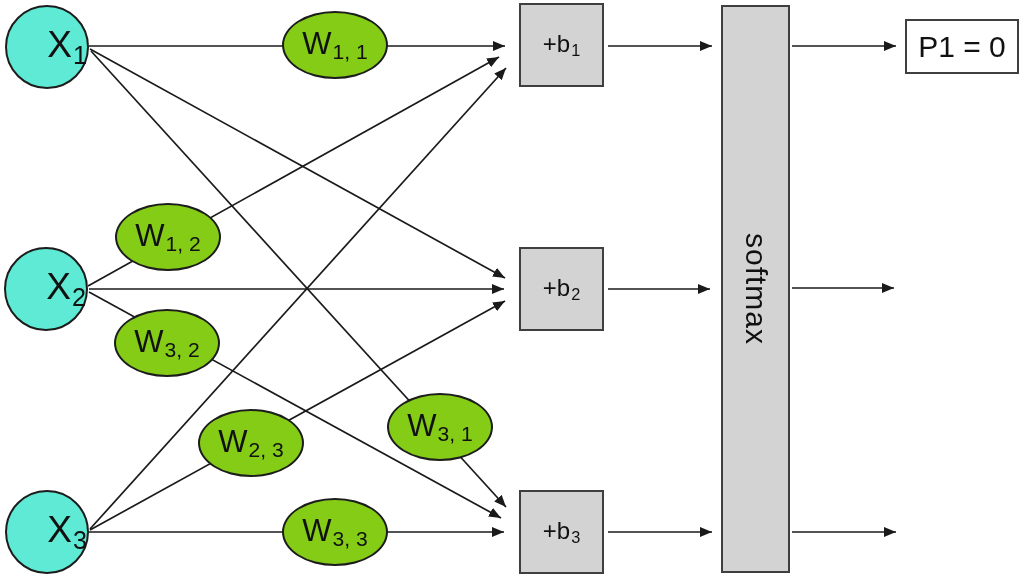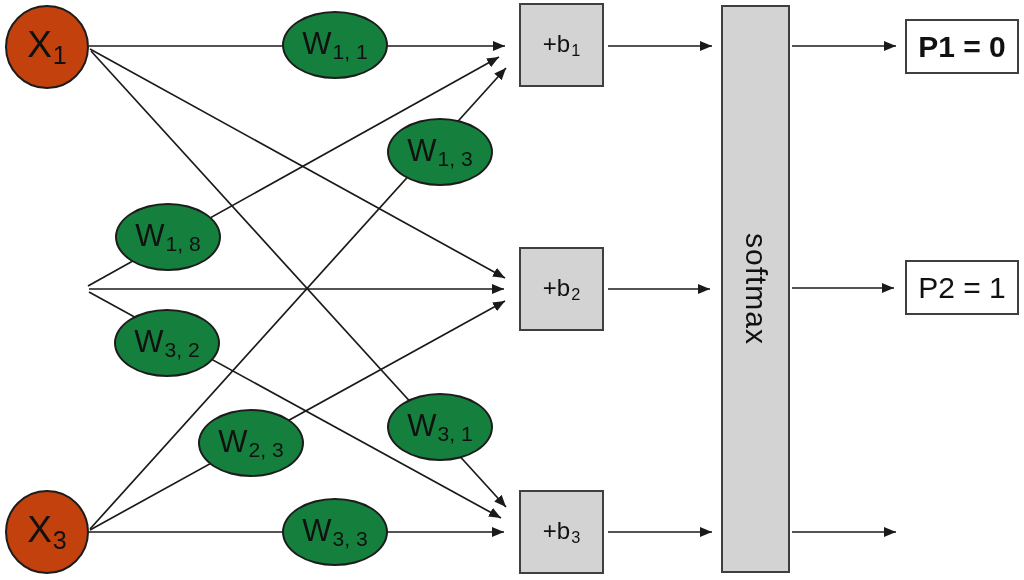--- a/index.html
+++ b/index.html
@@ -13,26 +13,27 @@
   #wires{position:absolute;left:0;top:0;width:1024px;height:580px;}
   .node{
     position:absolute;
     display:flex;align-items:center;justify-content:center;
     box-sizing:border-box;
     color:#111;
     text-align:center;
   }
   .input-circle{
     width:84px;height:84px;border-radius:50%;
-    background:#c2410c;border:2px solid #1c1c1c;
+    background:#5eead4;border:2px solid #1c1c1c;
     font-size:37px;
+    justify-content:flex-end;
   }
   .weight-ellipse{
     width:106px;height:68px;border-radius:50%;
-    background:#15803d;border:2px solid #1c1c1c;
+    background:#84cc16;border:2px solid #1c1c1c;
     font-size:31px;
     text-align:right;
   }
   .bias-box{
     width:85px;height:84px;
     background:#d3d3d3;border:2px solid #3f3f3f;
     font-size:24px;
   }
   .softmax-box{
     width:69px;height:568px;
@@ -82,32 +83,32 @@
     <line x1="608" y1="532" x2="712" y2="532" marker-end="url(#arrow)"></line>
 
     <line x1="792" y1="46" x2="896" y2="46" marker-end="url(#arrow)"></line>
     <line x1="792" y1="288" x2="894" y2="288" marker-end="url(#arrow)"></line>
     <line x1="792" y1="532" x2="896" y2="532" marker-end="url(#arrow)"></line>
   </svg>
 
   <div class="node input-circle" style="left:5px;top:5px;">
     <span><span>X</span><sub class="sub">1</sub></span>
   </div>
+  <div class="node input-circle" style="left:4px;top:247px;">
+    <span><span>X</span><sub class="sub">2</sub></span>
+  </div>
   <div class="node input-circle" style="left:5px;top:490px;">
     <span><span>X</span><sub class="sub">3</sub></span>
   </div>
 
   <div class="node weight-ellipse" style="left:282px;top:11px;">
     <span><span>W</span><sub class="sub">1, 1</sub></span>
   </div>
-  <div class="node weight-ellipse" style="left:387px;top:118px;">
-    <span><span>W</span><sub class="sub">1, 3</sub></span>
-  </div>
   <div class="node weight-ellipse" style="left:115px;top:203px;">
-    <span><span>W</span><sub class="sub">1, 8</sub></span>
+    <span><span>W</span><sub class="sub">1, 2</sub></span>
   </div>
   <div class="node weight-ellipse" style="left:114px;top:309px;">
     <span><span>W</span><sub class="sub">3, 2</sub></span>
   </div>
   <div class="node weight-ellipse" style="left:387px;top:393px;">
     <span><span>W</span><sub class="sub">3, 1</sub></span>
   </div>
   <div class="node weight-ellipse" style="left:198px;top:409px;">
     <span><span>W</span><sub class="sub">2, 3</sub></span>
   </div>
@@ -122,20 +123,17 @@
     <span><span>+b</span><sub class="sub">2</sub></span>
   </div>
   <div class="node bias-box" style="left:519px;top:490px;">
     <span><span>+b</span><sub class="sub">3</sub></span>
   </div>
 
   <div class="node softmax-box" style="left:721px;top:5px;">
     <span class="vtext">softmax</span>
   </div>
 
-  <div class="node output-box" style="left:905px;top:19px;font-weight:bold;">
+  <div class="node output-box" style="left:905px;top:19px;">
     <span>P1 = 0</span>
-  </div>
-  <div class="node output-box" style="left:905px;top:260px;">
-    <span>P2 = 1</span>
   </div>
 
 </div>
 
 </body></html>

